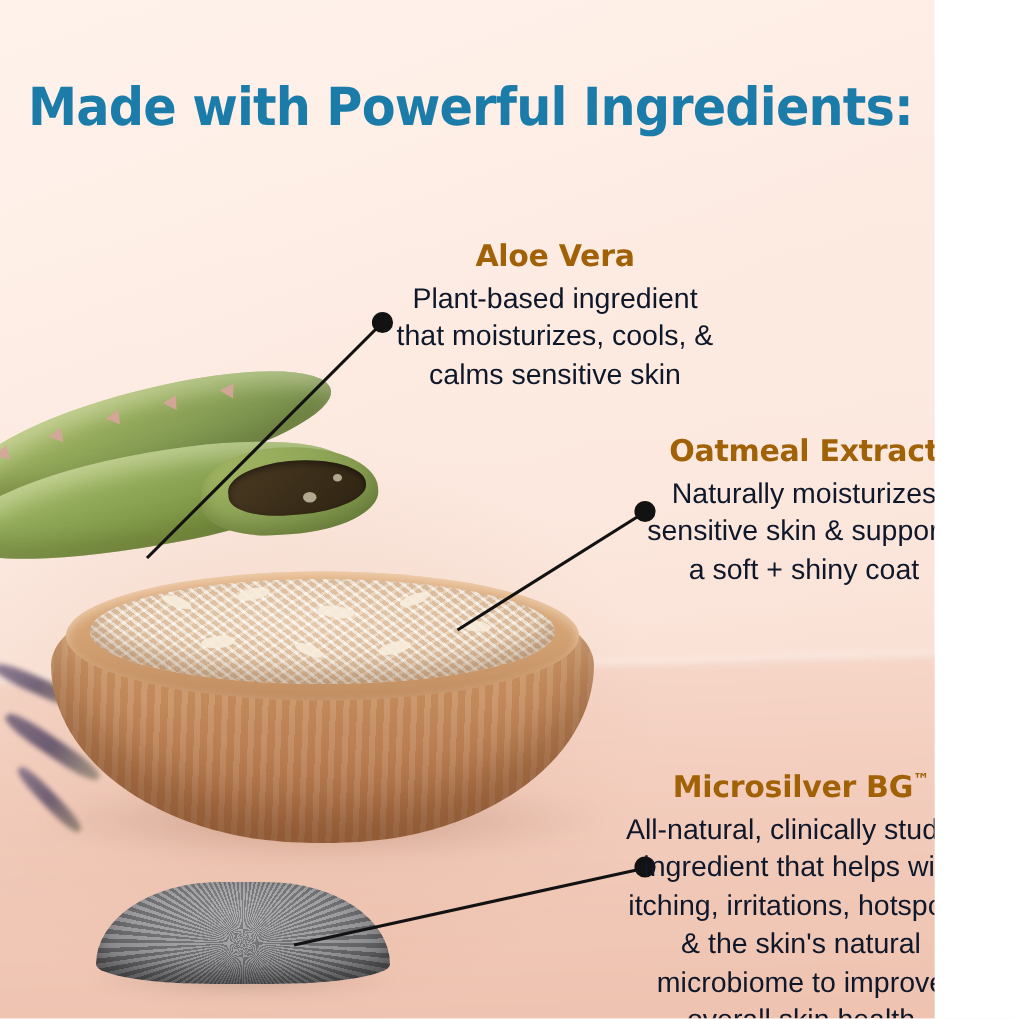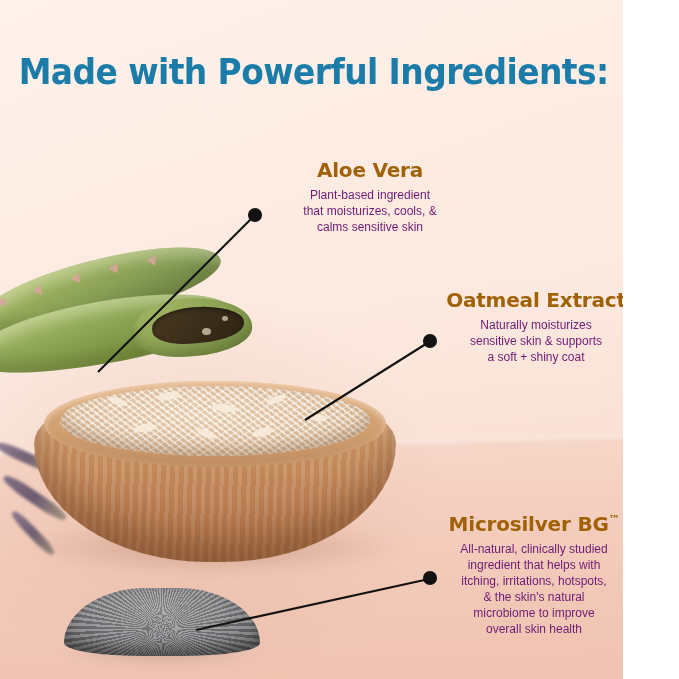--- a/index.html
+++ b/index.html
@@ -199,22 +199,22 @@
     color: #a16207;
     font-weight: 700;
     font-size: 20px;
     font-family: "DejaVu Sans", sans-serif;
     letter-spacing: -0.2px;
     margin: 0 0 5px 0;
     white-space: nowrap;
   }
   .tm { font-size: 11px; vertical-align: super; font-weight: 700; }
   .callout-body {
-    color: #701a75;
-    font-size: 12px;
+    color: #0f172a;
+    font-size: 19px;
     line-height: 1.34;
     margin: 0;
     white-space: pre-line;
   }
 
   #callout-aloe      { left: 258px; top: 158px; width: 224px; }
   #callout-oatmeal   { left: 420px; top: 288px; width: 232px; }
   #callout-silver    { left: 404px; top: 512px; width: 260px; }
 </style>
 </head>

